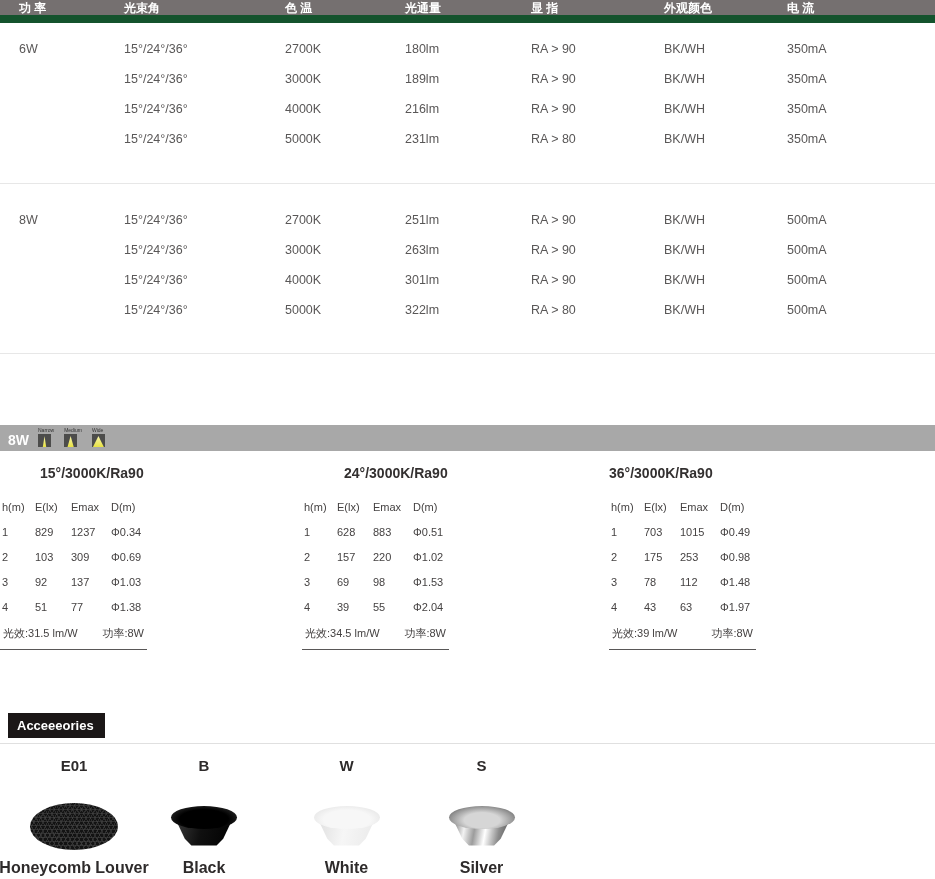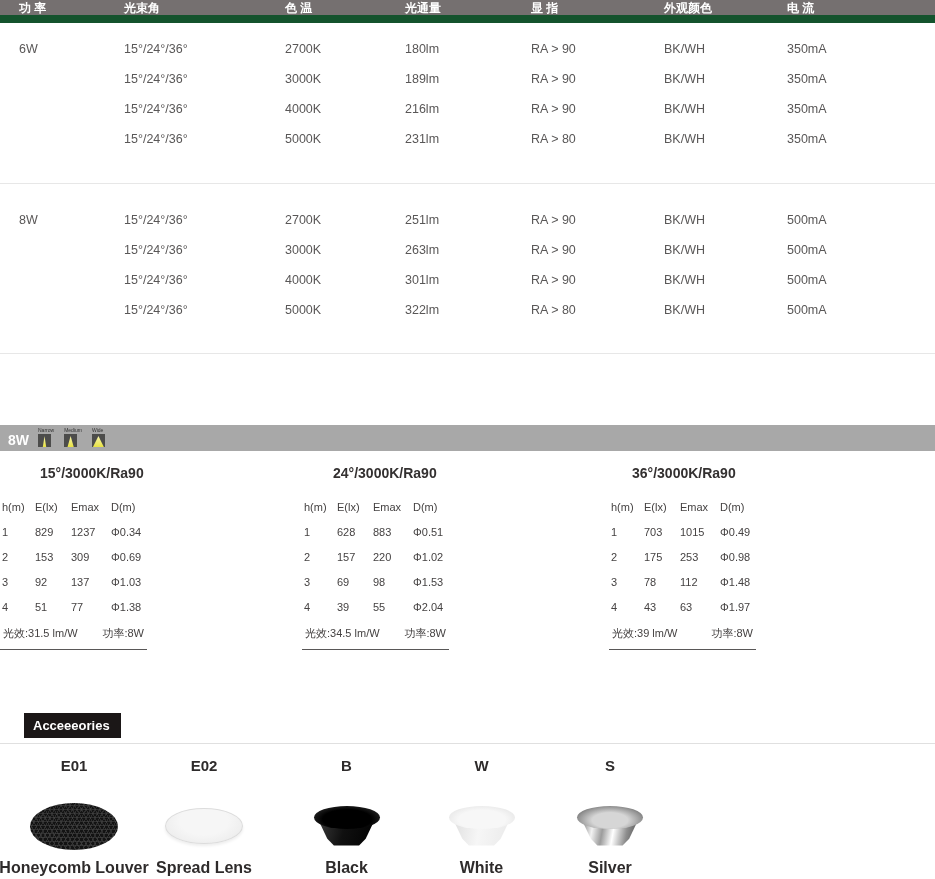--- a/index.html
+++ b/index.html
@@ -50,22 +50,22 @@
   .beam-cone { position: absolute; top: 2px; bottom: 0; left: 0; right: 0;
     background: linear-gradient(#f7f4ae, #e8e243); }
   .beam-narrow .beam-cone { clip-path: polygon(50% 0, 63% 100%, 37% 100%); }
   .beam-medium .beam-cone { clip-path: polygon(50% 0, 74% 100%, 26% 100%); }
   .beam-wide   .beam-cone { clip-path: polygon(50% 0, 92% 100%, 8% 100%); }
 
   
   .pt-grid { display: grid; grid-template-columns: 302px 307px 1fr; margin-top: 14px; }
   .pt-title { font-size: 14px; font-weight: 700; color: #333030; }
   .pt:nth-child(1) .pt-title { margin-left: 40px; }
-  .pt:nth-child(2) .pt-title { margin-left: 31px; }
-  .pt:nth-child(3) .pt-title { margin-left: 23px; }
+  .pt:nth-child(2) .pt-title { margin-left: 42px; }
+  .pt:nth-child(3) .pt-title { }
   .pt-table { margin-top: 13px; }
   .pt-row {
     display: grid;
     grid-template-columns: 33px 36px 40px auto;
     padding-left: 2px;
     height: 25px;
     align-items: center;
     font-size: 11px;
     color: #454242;
   }
@@ -83,21 +83,21 @@
 
   
   .acc { margin-top: 63px; }
   .acc-tag {
     display: inline-block;
     background: #1b1717;
     color: #ffffff;
     font-size: 13px;
     font-weight: 700;
     padding: 5px 11px 5px 9px;
-    margin-left: 24px;
+    margin-left: 8px;
     min-width: 96px;
   }
   .acc-line { border-top: 1px solid #e0e0e0; margin-top: 5px; }
   .acc-grid {
     display: grid;
     grid-template-columns: 110px 150px 135px 135px 122px 105px;
     margin-top: 13px;
     padding-left: 19px;
   }
   .acc-item { display: flex; flex-direction: column; align-items: center; }
@@ -267,21 +267,21 @@
           <div>D(m)</div>
         </div>
         <div class="pt-row">
           <div>1</div>
           <div>829</div>
           <div>1237</div>
           <div>Φ0.34</div>
         </div>
         <div class="pt-row">
           <div>2</div>
-          <div>153</div>
+          <div>103</div>
           <div>309</div>
           <div>Φ0.69</div>
         </div>
         <div class="pt-row">
           <div>3</div>
           <div>92</div>
           <div>137</div>
           <div>Φ1.03</div>
         </div>
         <div class="pt-row">
@@ -385,27 +385,20 @@
     <div class="acc-grid">
 
       <div class="acc-item">
         <div class="acc-code">E01</div>
         <div class="acc-figure">
           <div class="img-honeycomb"></div>
         </div>
         <div class="acc-label">Honeycomb Louver</div>
       </div>
 
-      <div class="acc-item">
-        <div class="acc-code">E02</div>
-        <div class="acc-figure">
-          <div class="img-lens img-lens-spread"></div>
-        </div>
-        <div class="acc-label">Spread Lens</div>
-      </div>
 
 
       <div class="acc-item">
         <div class="acc-code">B</div>
         <div class="acc-figure">
           <div class="cone cone-black">
             <div class="cone-body"></div>
             <div class="cone-rim"></div>
           </div>
         </div>

